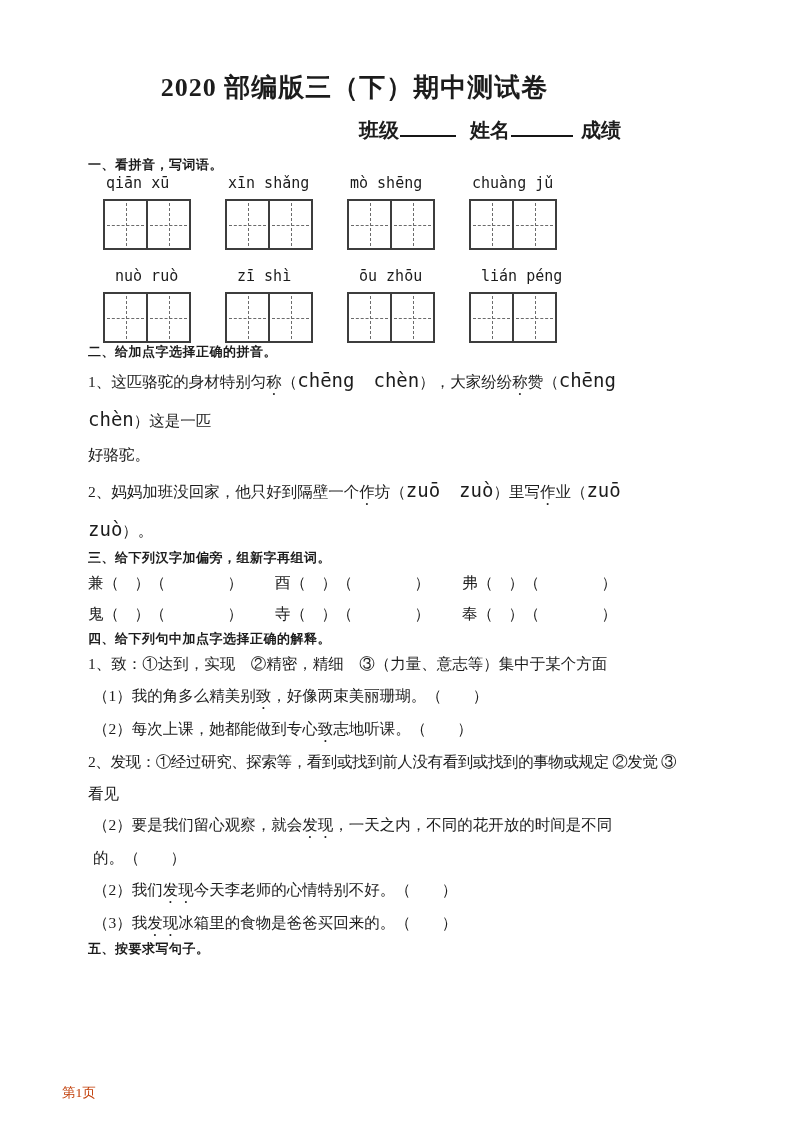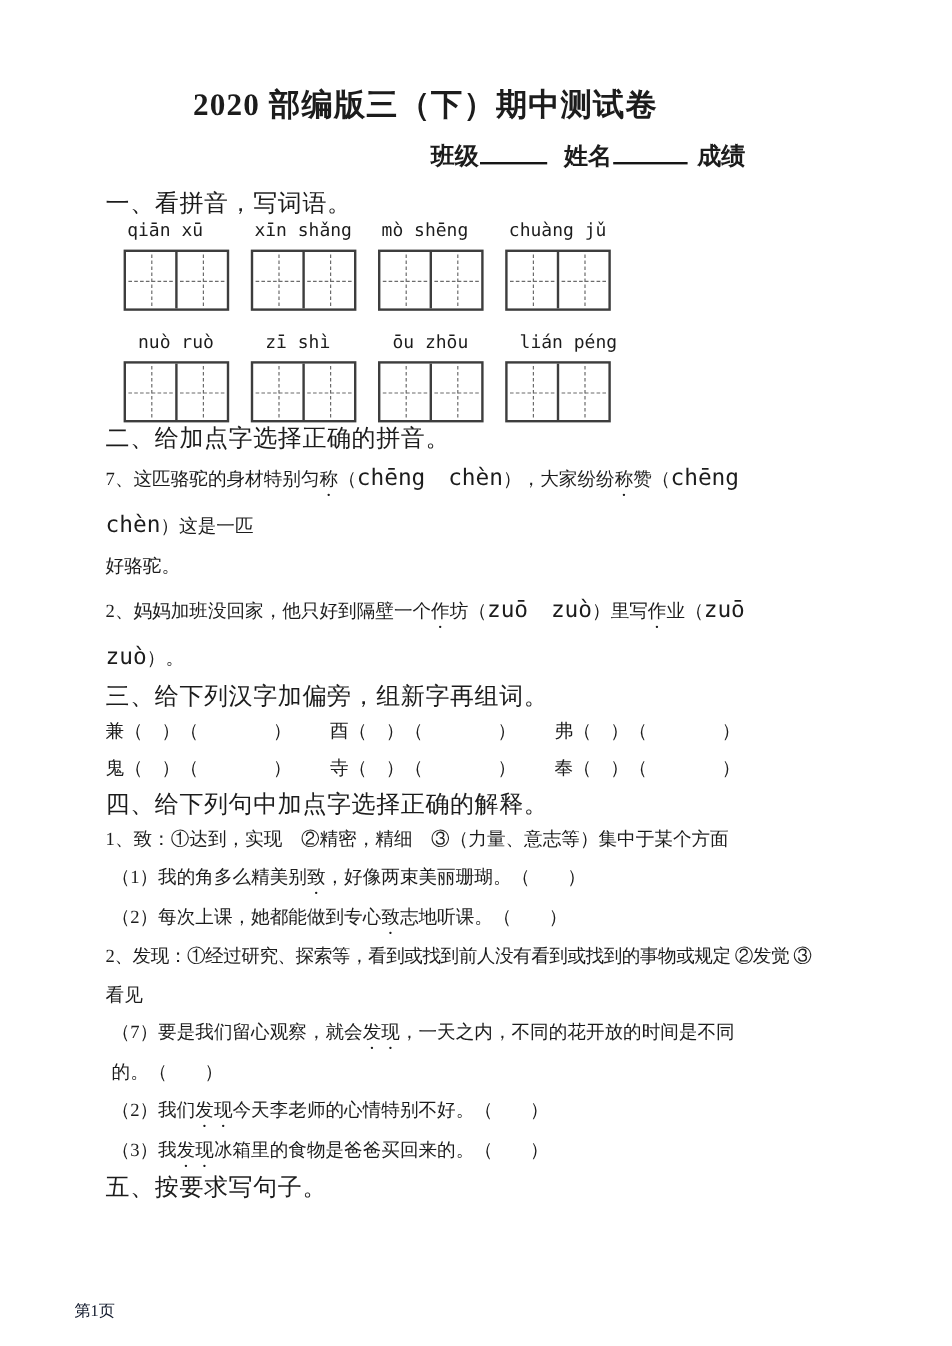--- a/index.html
+++ b/index.html
@@ -31,31 +31,31 @@
   }
   .blank{
     display:inline-block;
     width:56px;height:1em;
     border-bottom:2.5px solid #161616;
     margin:0 14px 0 1px;
   }
   .blank.b2{width:62px;margin-right:8px;}
   h2.sec{
     font-family:"Liberation Sans", sans-serif;
-    font-weight:normal;
-    font-size:20px;
+    font-weight:bold;
+    font-size:13px;
     margin:0;
     letter-spacing:0.5px;
   }
   .sec1{margin:4px 0 10px 0;}
   .sec2{margin:44px 0 6px 0;}
   .sec3{margin:36px 0 4px 0;}
   .sec4{margin:32px 0 4px 0;}
   .sec5{margin:38px 0 0 0;}
-  .pin-row{display:flex;gap:18px;padding-left:15px;}
+  .pin-row{display:flex;gap:34px;padding-left:15px;}
   .pin-row.second{margin-top:17px;}
   .pinyin{
     font-family:"DejaVu Sans Mono", monospace;
     font-size:15px;
     height:25px;
     padding-left:3px;
     white-space:nowrap;
   }
   .pin-row.second .pinyin{padding-left:12px;}
   .tzbox{display:flex;width:-moz-fit-content;width:fit-content;border:2px solid #3d3d3d;background:#fff;}
@@ -76,21 +76,21 @@
   .s3-row span{white-space:nowrap;}
   .mono{font-family:"DejaVu Sans Mono", monospace;font-size:19px;}
   .dot{
     -webkit-text-emphasis:filled dot #1c1c1c;
     text-emphasis:filled dot #1c1c1c;
     -webkit-text-emphasis-position:under;
     text-emphasis-position:under right;
   }
   .footer{
     position:absolute;left:62px;bottom:20px;
-    font-size:13.5px;color:#0f172a;
+    font-size:13.5px;color:#c2410c;
     font-family:"Liberation Serif", serif;
   }
 </style>
 </head>
 <body>
 
 <div class="page">
 
   <h1 class="title">2020 部编版三（下）期中测试卷</h1>
 
@@ -156,21 +156,21 @@
     <div class="pin-item">
       <div class="pinyin">lián péng</div>
       <div class="tzbox">
           <div class="tzcell"></div>
           <div class="tzcell"></div>
         </div>
     </div>
   </div>
 
   <h2 class="sec sec2">二、给加点字选择正确的拼音。</h2>
-  <p class="line"><span>7、这匹骆驼的身材特别匀</span><span class="dot">称</span><span>（</span><span class="mono">chēng　chèn</span><span>），大家纷纷</span><span class="dot">称</span><span>赞（</span><span class="mono">chēng　chèn</span><span>）这是一匹</span></p>
+  <p class="line"><span>1、这匹骆驼的身材特别匀</span><span class="dot">称</span><span>（</span><span class="mono">chēng　chèn</span><span>），大家纷纷</span><span class="dot">称</span><span>赞（</span><span class="mono">chēng　chèn</span><span>）这是一匹</span></p>
   <p class="line">好骆驼。</p>
   <p class="line"><span>2、妈妈加班没回家，他只好到隔壁一个</span><span class="dot">作</span><span>坊（</span><span class="mono">zuō　zuò</span><span>）里写</span><span class="dot">作</span><span>业（</span><span class="mono">zuō　zuò</span><span>）。</span></p>
 
   <h2 class="sec sec3">三、给下列汉字加偏旁，组新字再组词。</h2>
   <div class="s3-row">
     <span>兼（　）（　　　　）</span>
     <span>酉（　）（　　　　）</span>
     <span>弗（　）（　　　　）</span>
   </div>
   <div class="s3-row">
@@ -178,21 +178,21 @@
     <span>寺（　）（　　　　）</span>
     <span>奉（　）（　　　　）</span>
   </div>
 
   <h2 class="sec sec4">四、给下列句中加点字选择正确的解释。</h2>
   <p class="line">1、致：①达到，实现　②精密，精细　③（力量、意志等）集中于某个方面</p>
   <p class="line indent"><span>（1）我的角多么精美别</span><span class="dot">致</span><span>，好像两束美丽珊瑚。（　　）</span></p>
   <p class="line indent"><span>（2）每次上课，她都能做到专心</span><span class="dot">致</span><span>志地听课。（　　）</span></p>
   <p class="line tight">2、发现：①经过研究、探索等，看到或找到前人没有看到或找到的事物或规定 ②发觉 ③</p>
   <p class="line">看见</p>
-  <p class="line indent"><span>（7）要是我们留心观察，就会</span><span class="dot">发现</span><span>，一天之内，不同的花开放的时间是不同的。（　　）</span></p>
+  <p class="line indent"><span>（2）要是我们留心观察，就会</span><span class="dot">发现</span><span>，一天之内，不同的花开放的时间是不同的。（　　）</span></p>
   <p class="line indent"><span>（2）我们</span><span class="dot">发现</span><span>今天李老师的心情特别不好。（　　）</span></p>
   <p class="line indent"><span>（3）我</span><span class="dot">发现</span><span>冰箱里的食物是爸爸买回来的。（　　）</span></p>
 
   <h2 class="sec sec5">五、按要求写句子。</h2>
 
   <div class="footer">第1页</div>
 
 </div>
 
 </body></html>

